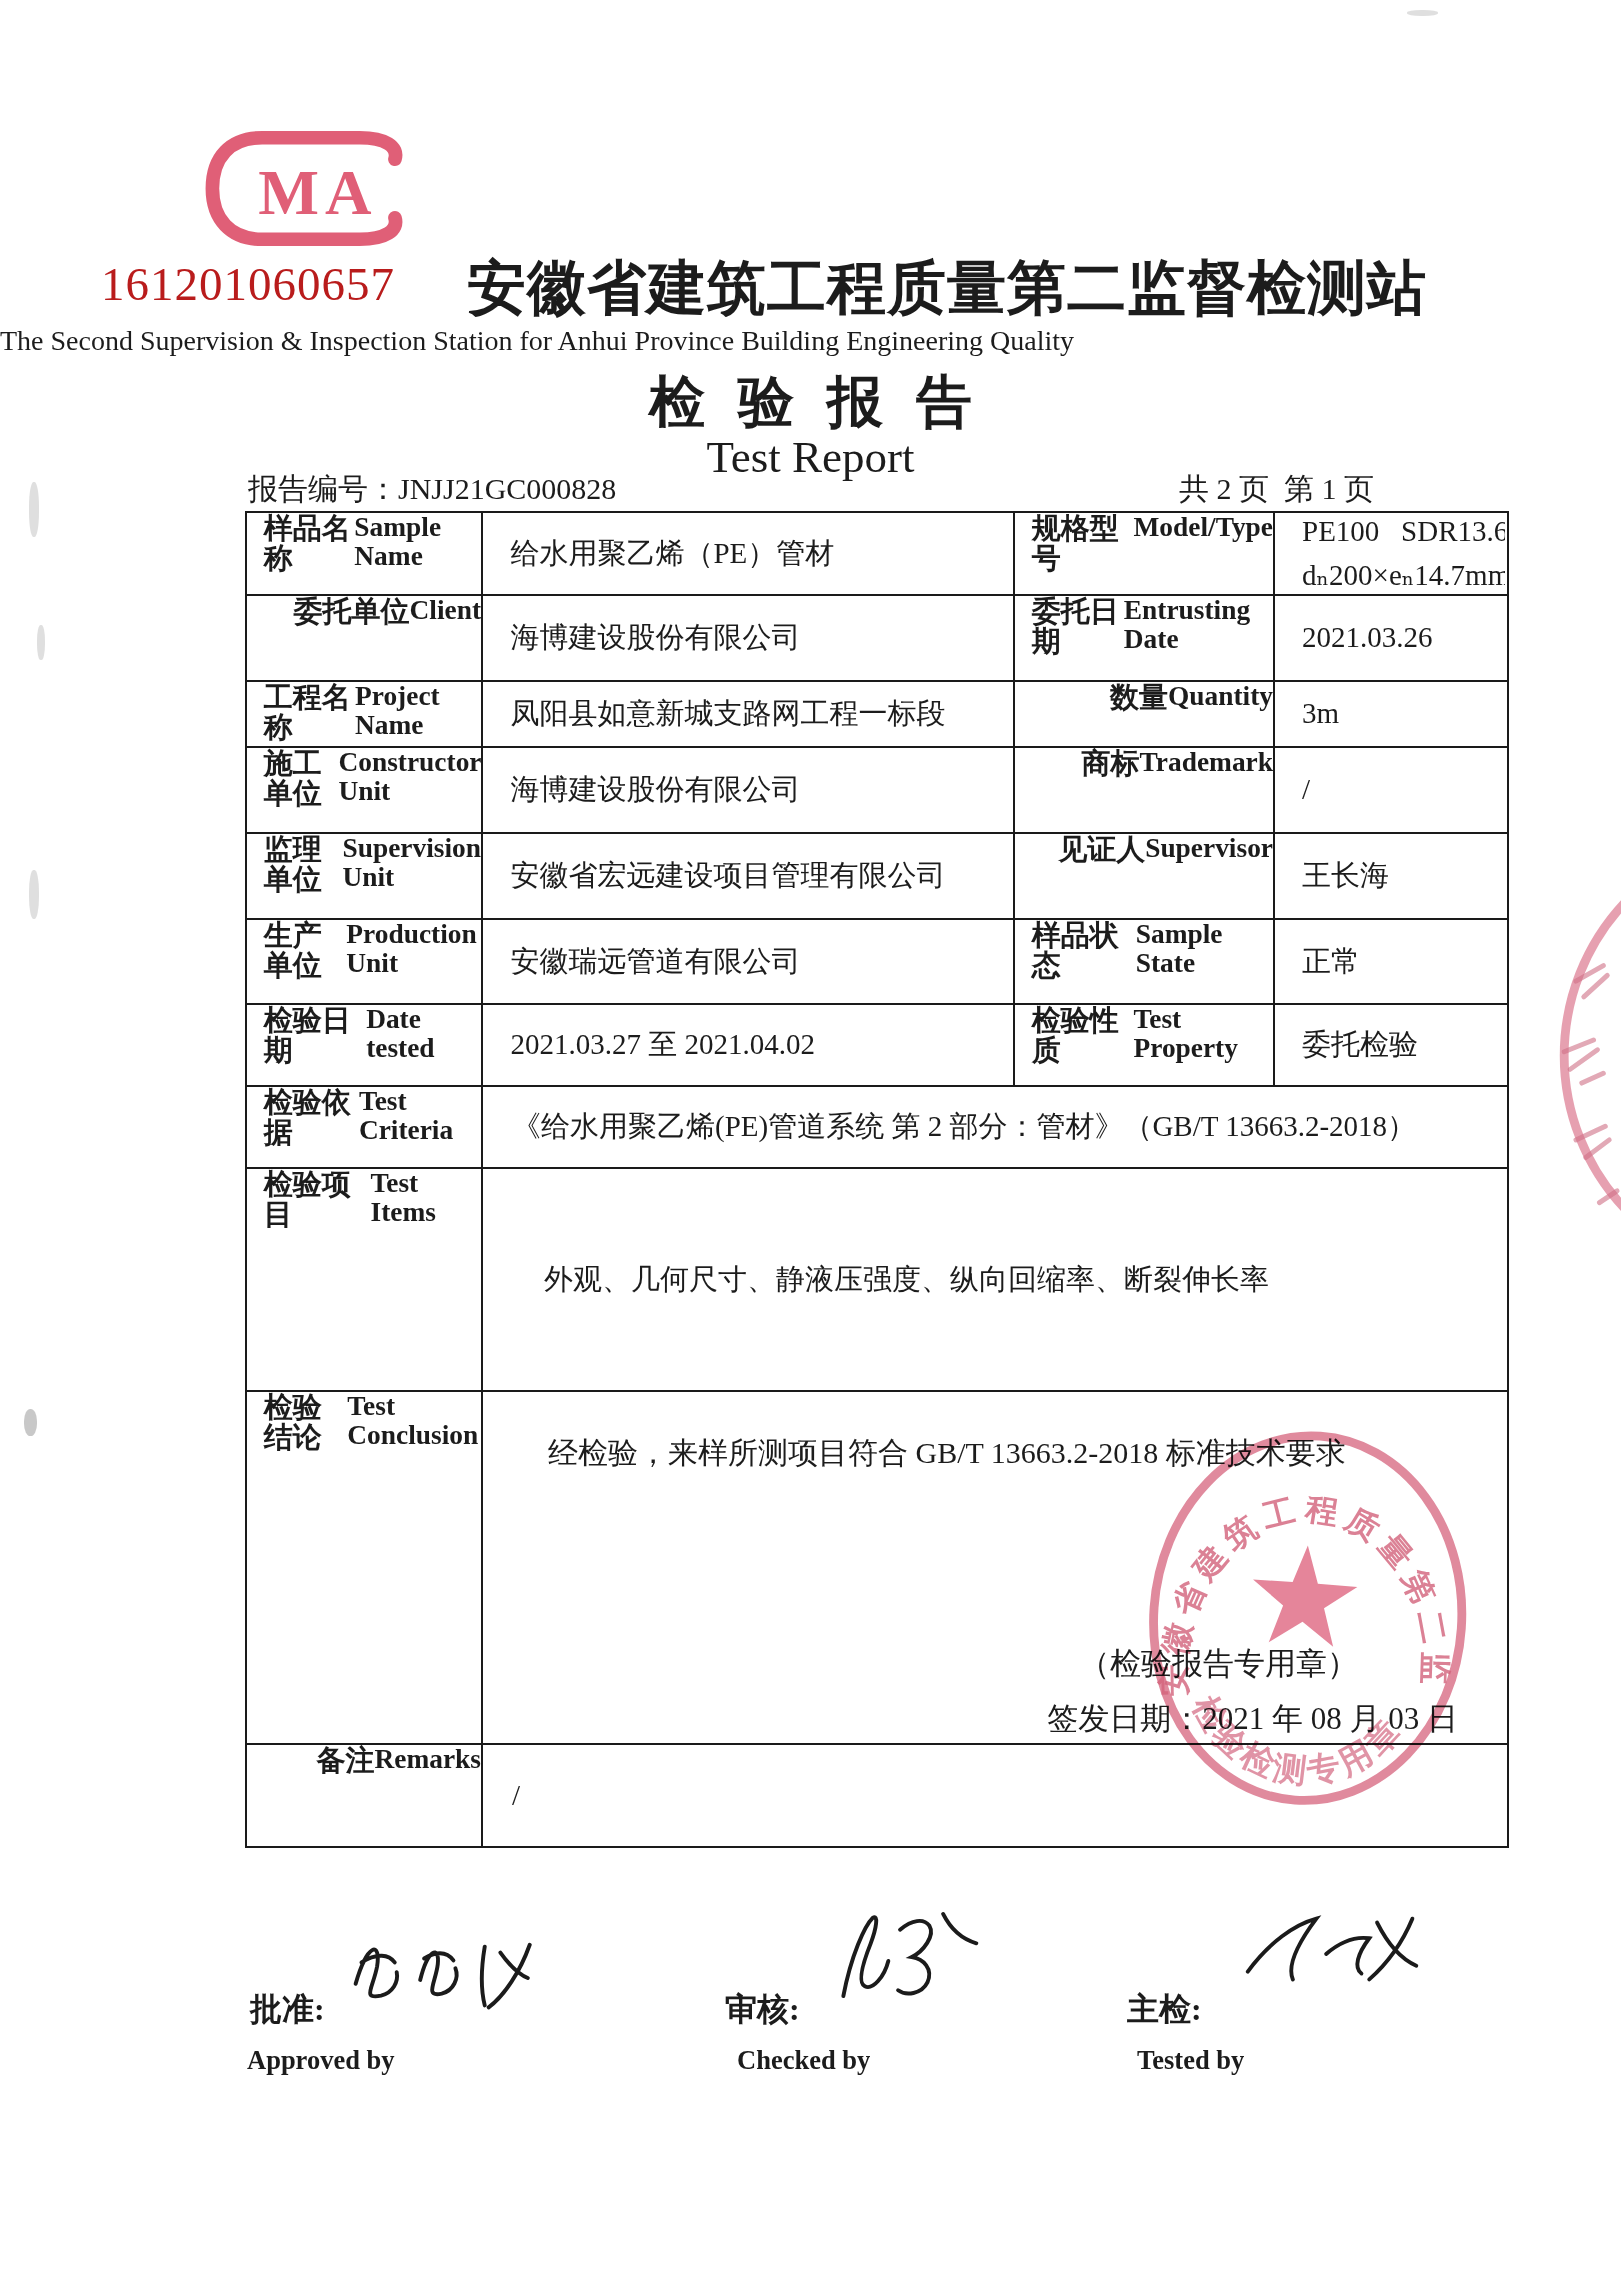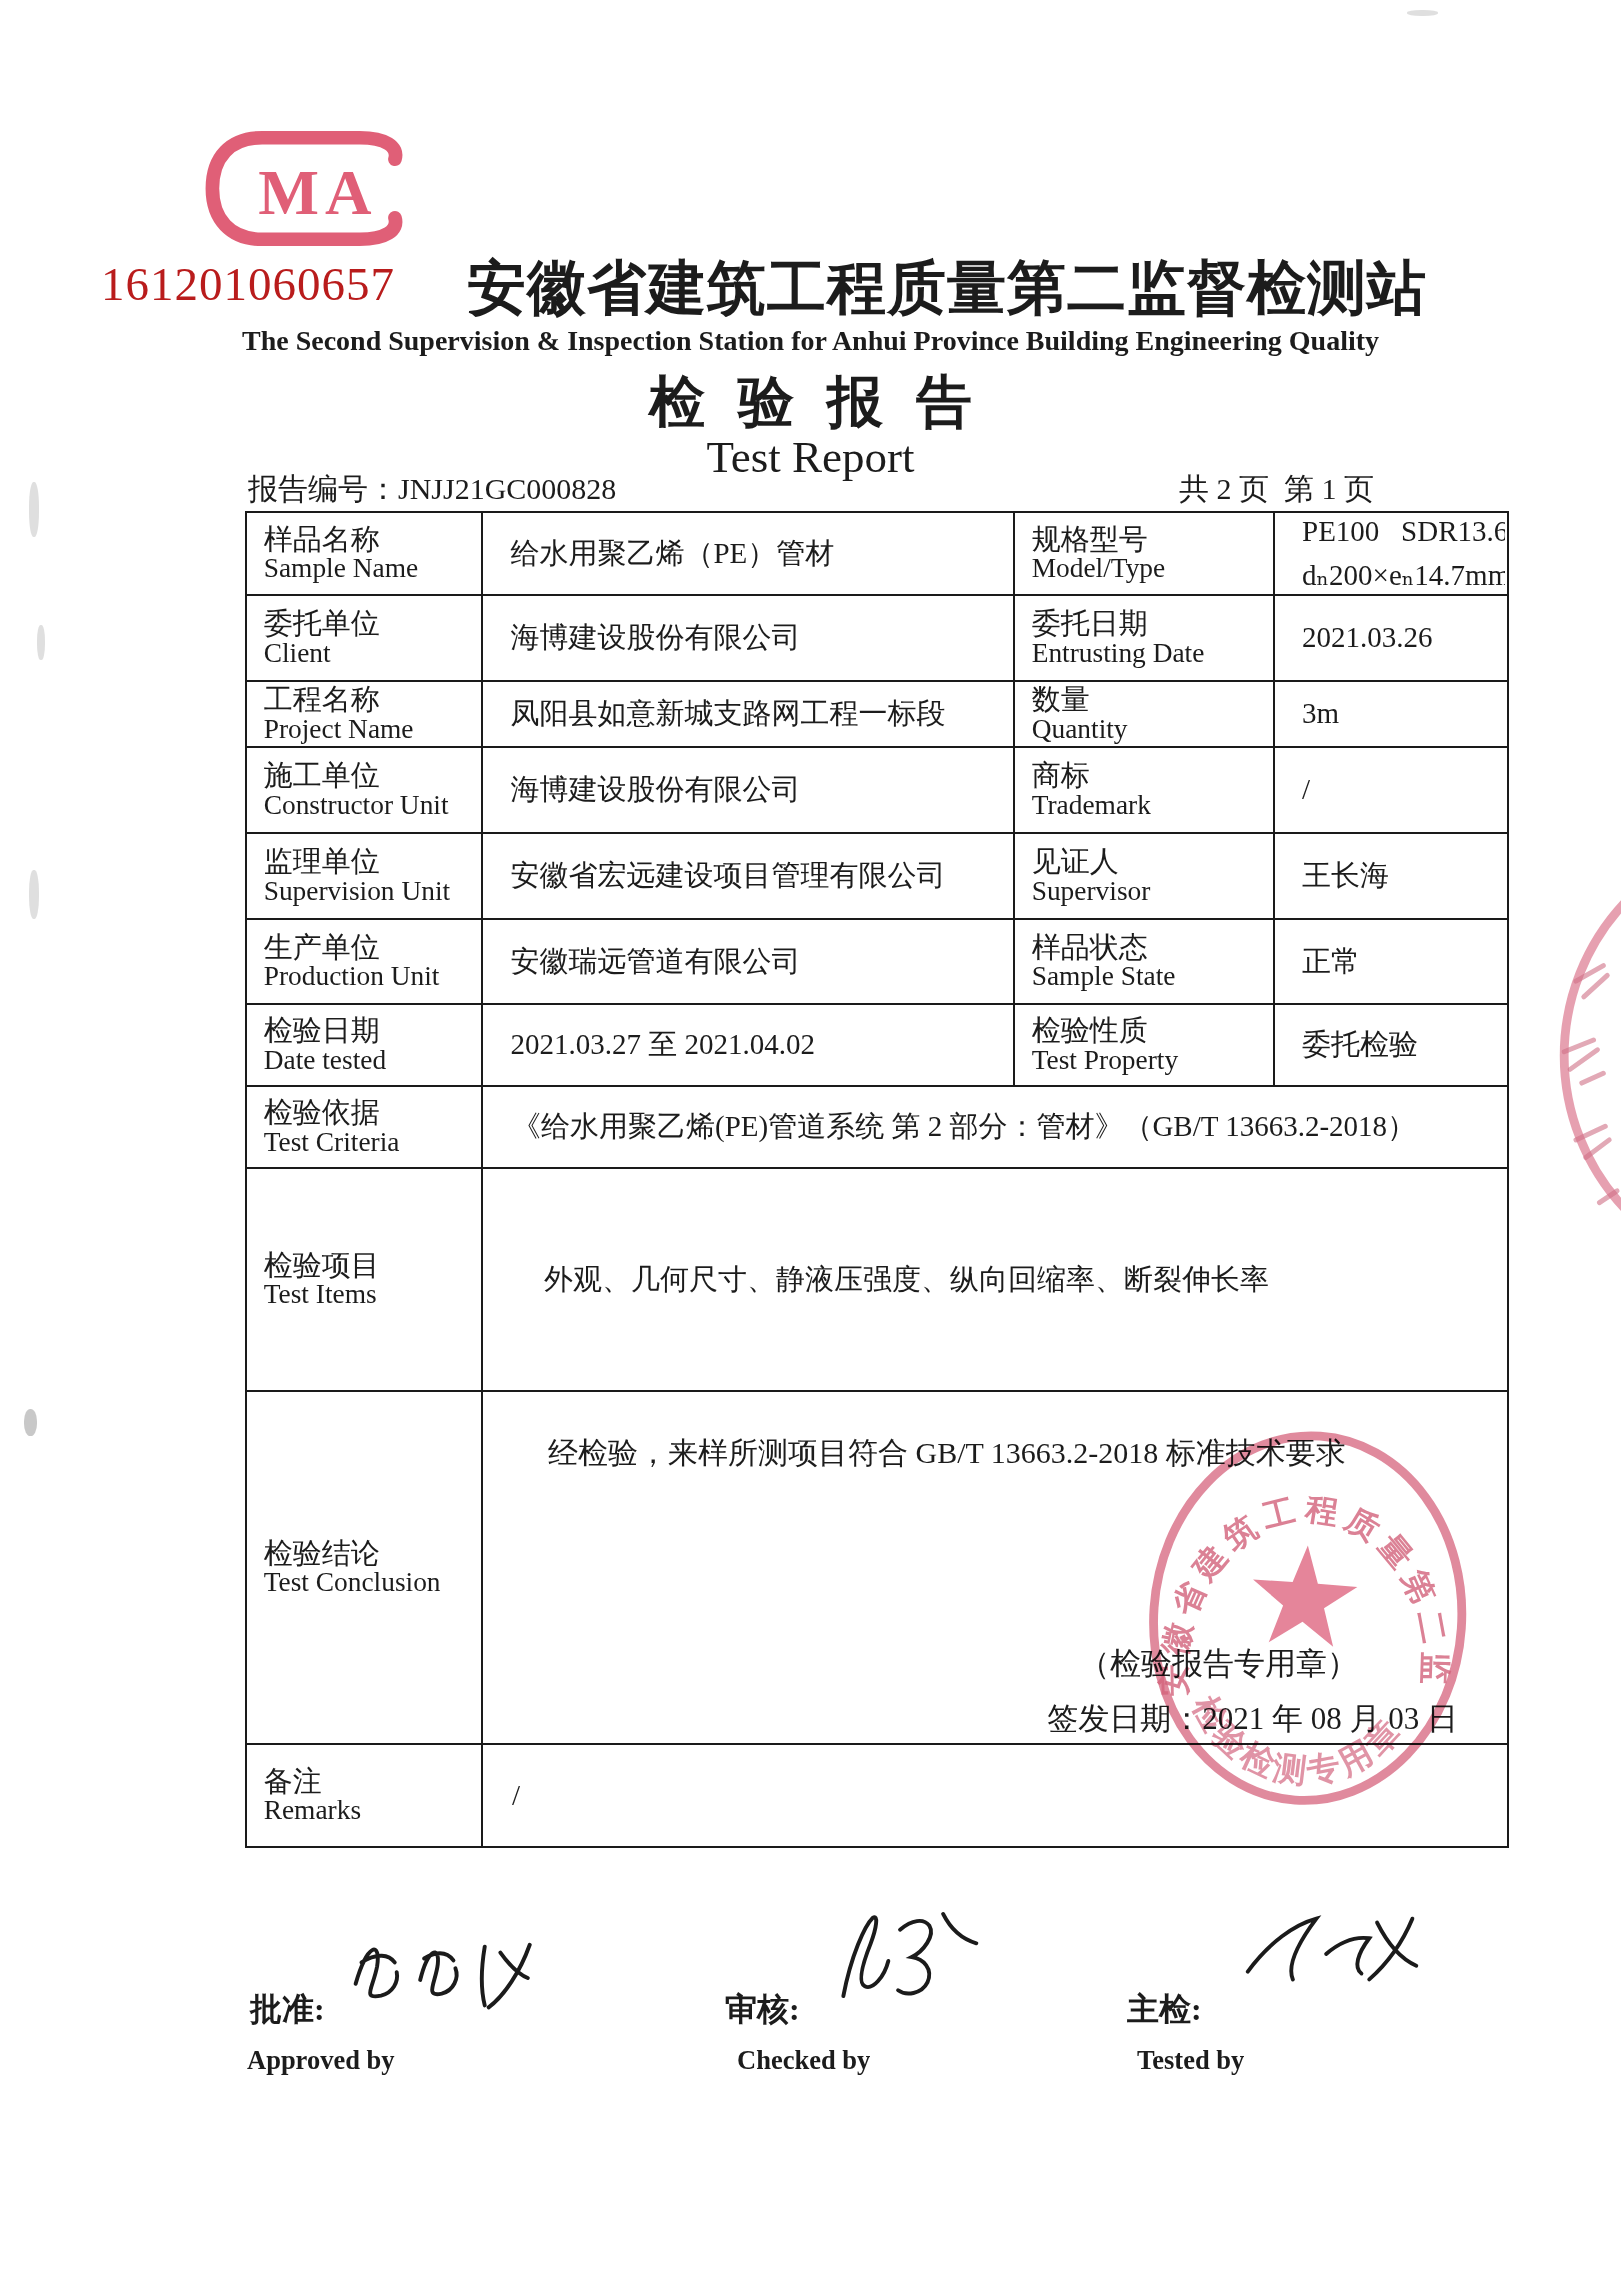--- a/index.html
+++ b/index.html
@@ -3,35 +3,35 @@
 <meta charset="utf-8">
 <style>
   html,body{margin:0;padding:0;background:#e8e8e8;}
   .page{position:relative;width:1621px;height:2292px;background:#ffffff;margin:0 auto;
         font-family:"Liberation Serif","DejaVu Serif",serif;color:#1c1c1c;overflow:hidden;}
 
   
   .cma-logo{position:absolute;left:201px;top:128px;}
   .cma-number{position:absolute;left:101px;top:257px;font-size:47px;color:#b91c1c;letter-spacing:1px;}
   .station-cn{position:absolute;left:467px;top:249px;font-size:59px;font-weight:bold;letter-spacing:1px;white-space:nowrap;}
-  .station-en{position:absolute;left:0;top:325px;width:1621px;text-align:center;font-size:28px;font-weight:bold;}
+  .station-en{position:absolute;left:0;top:325px;width:1621px;font-size:28px;font-weight:normal;}
   .title-cn{position:absolute;left:0;top:365px;width:1621px;text-align:center;font-size:56px;font-weight:bold;
             letter-spacing:33px;text-indent:33px;white-space:nowrap;}
   .title-en{position:absolute;left:0;top:431px;width:1621px;text-align:center;font-size:45px;font-weight:normal;}
   .report-no{position:absolute;left:248px;top:469px;font-size:30px;}
   .page-info{position:absolute;left:1179px;top:469px;font-size:30px;}
 
   
   .rtable{position:absolute;left:245px;top:511px;width:1264px;border:2.9px solid #1a1a1a;box-sizing:border-box;}
   .trow{display:flex;border-bottom:2px solid #1a1a1a;box-sizing:border-box;}
   .trow.last{border-bottom:none;}
   .cell{box-sizing:border-box;border-right:2px solid #1a1a1a;overflow:hidden;}
   .cell.end{border-right:none;}
-  .lbl{width:236px;display:flex;flex-direction:column;justify-content:center;padding-left:16.7px;
-       font-size:29px;line-height:1.05;}
+  .lbl{width:236px;display:flex;justify-content:flex-end;padding-left:16.7px;
+       font-size:29px;line-height:1.05;font-weight:bold;}
   .lbl .en{font-size:27.4px;}
   .val{display:flex;align-items:center;padding-left:27.4px;font-size:29px;}
   .v1{width:532px;}
   .lbl2{width:260px;}
   .v2{width:230px;padding-left:27px;white-space:pre-line;line-height:1.5;}
   .wide{width:1022px;}
   .items-val{padding-left:61px;}
   .concl{position:relative;width:1022px;}
   .concl-text{position:absolute;left:65px;top:41px;font-size:30px;width:892px;}
   .seal-note{position:absolute;right:147px;top:251px;font-size:31px;}

